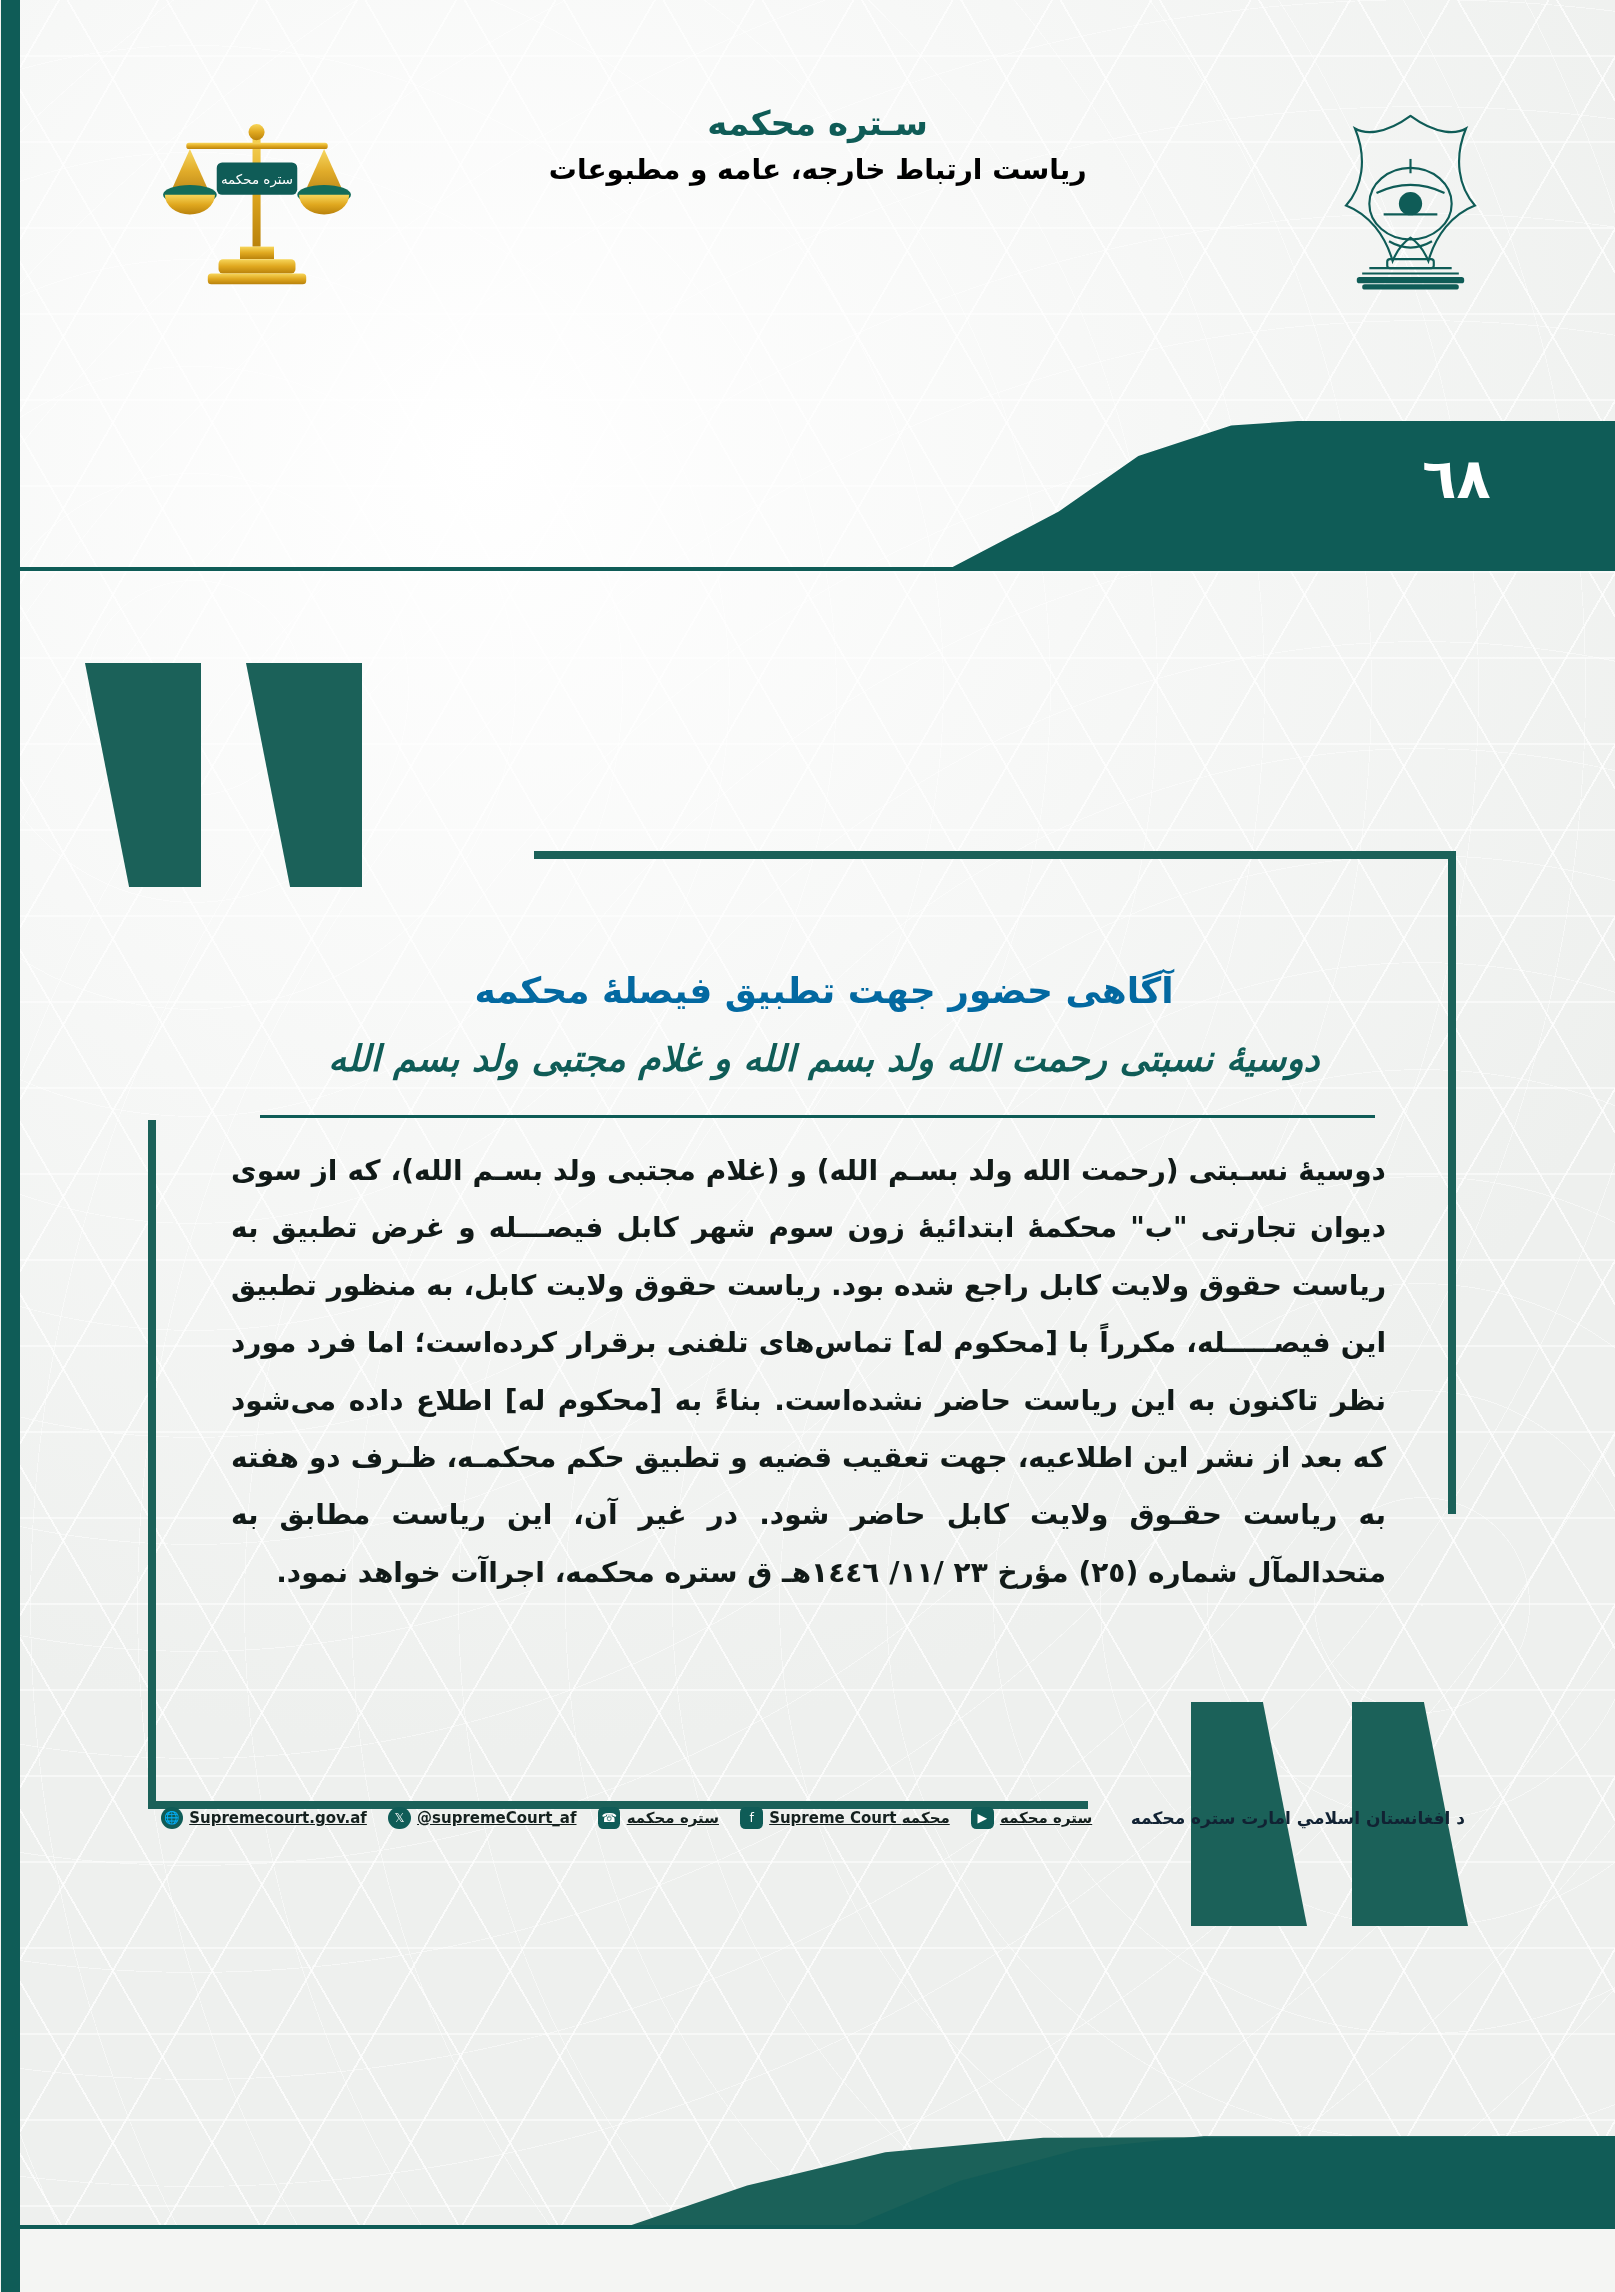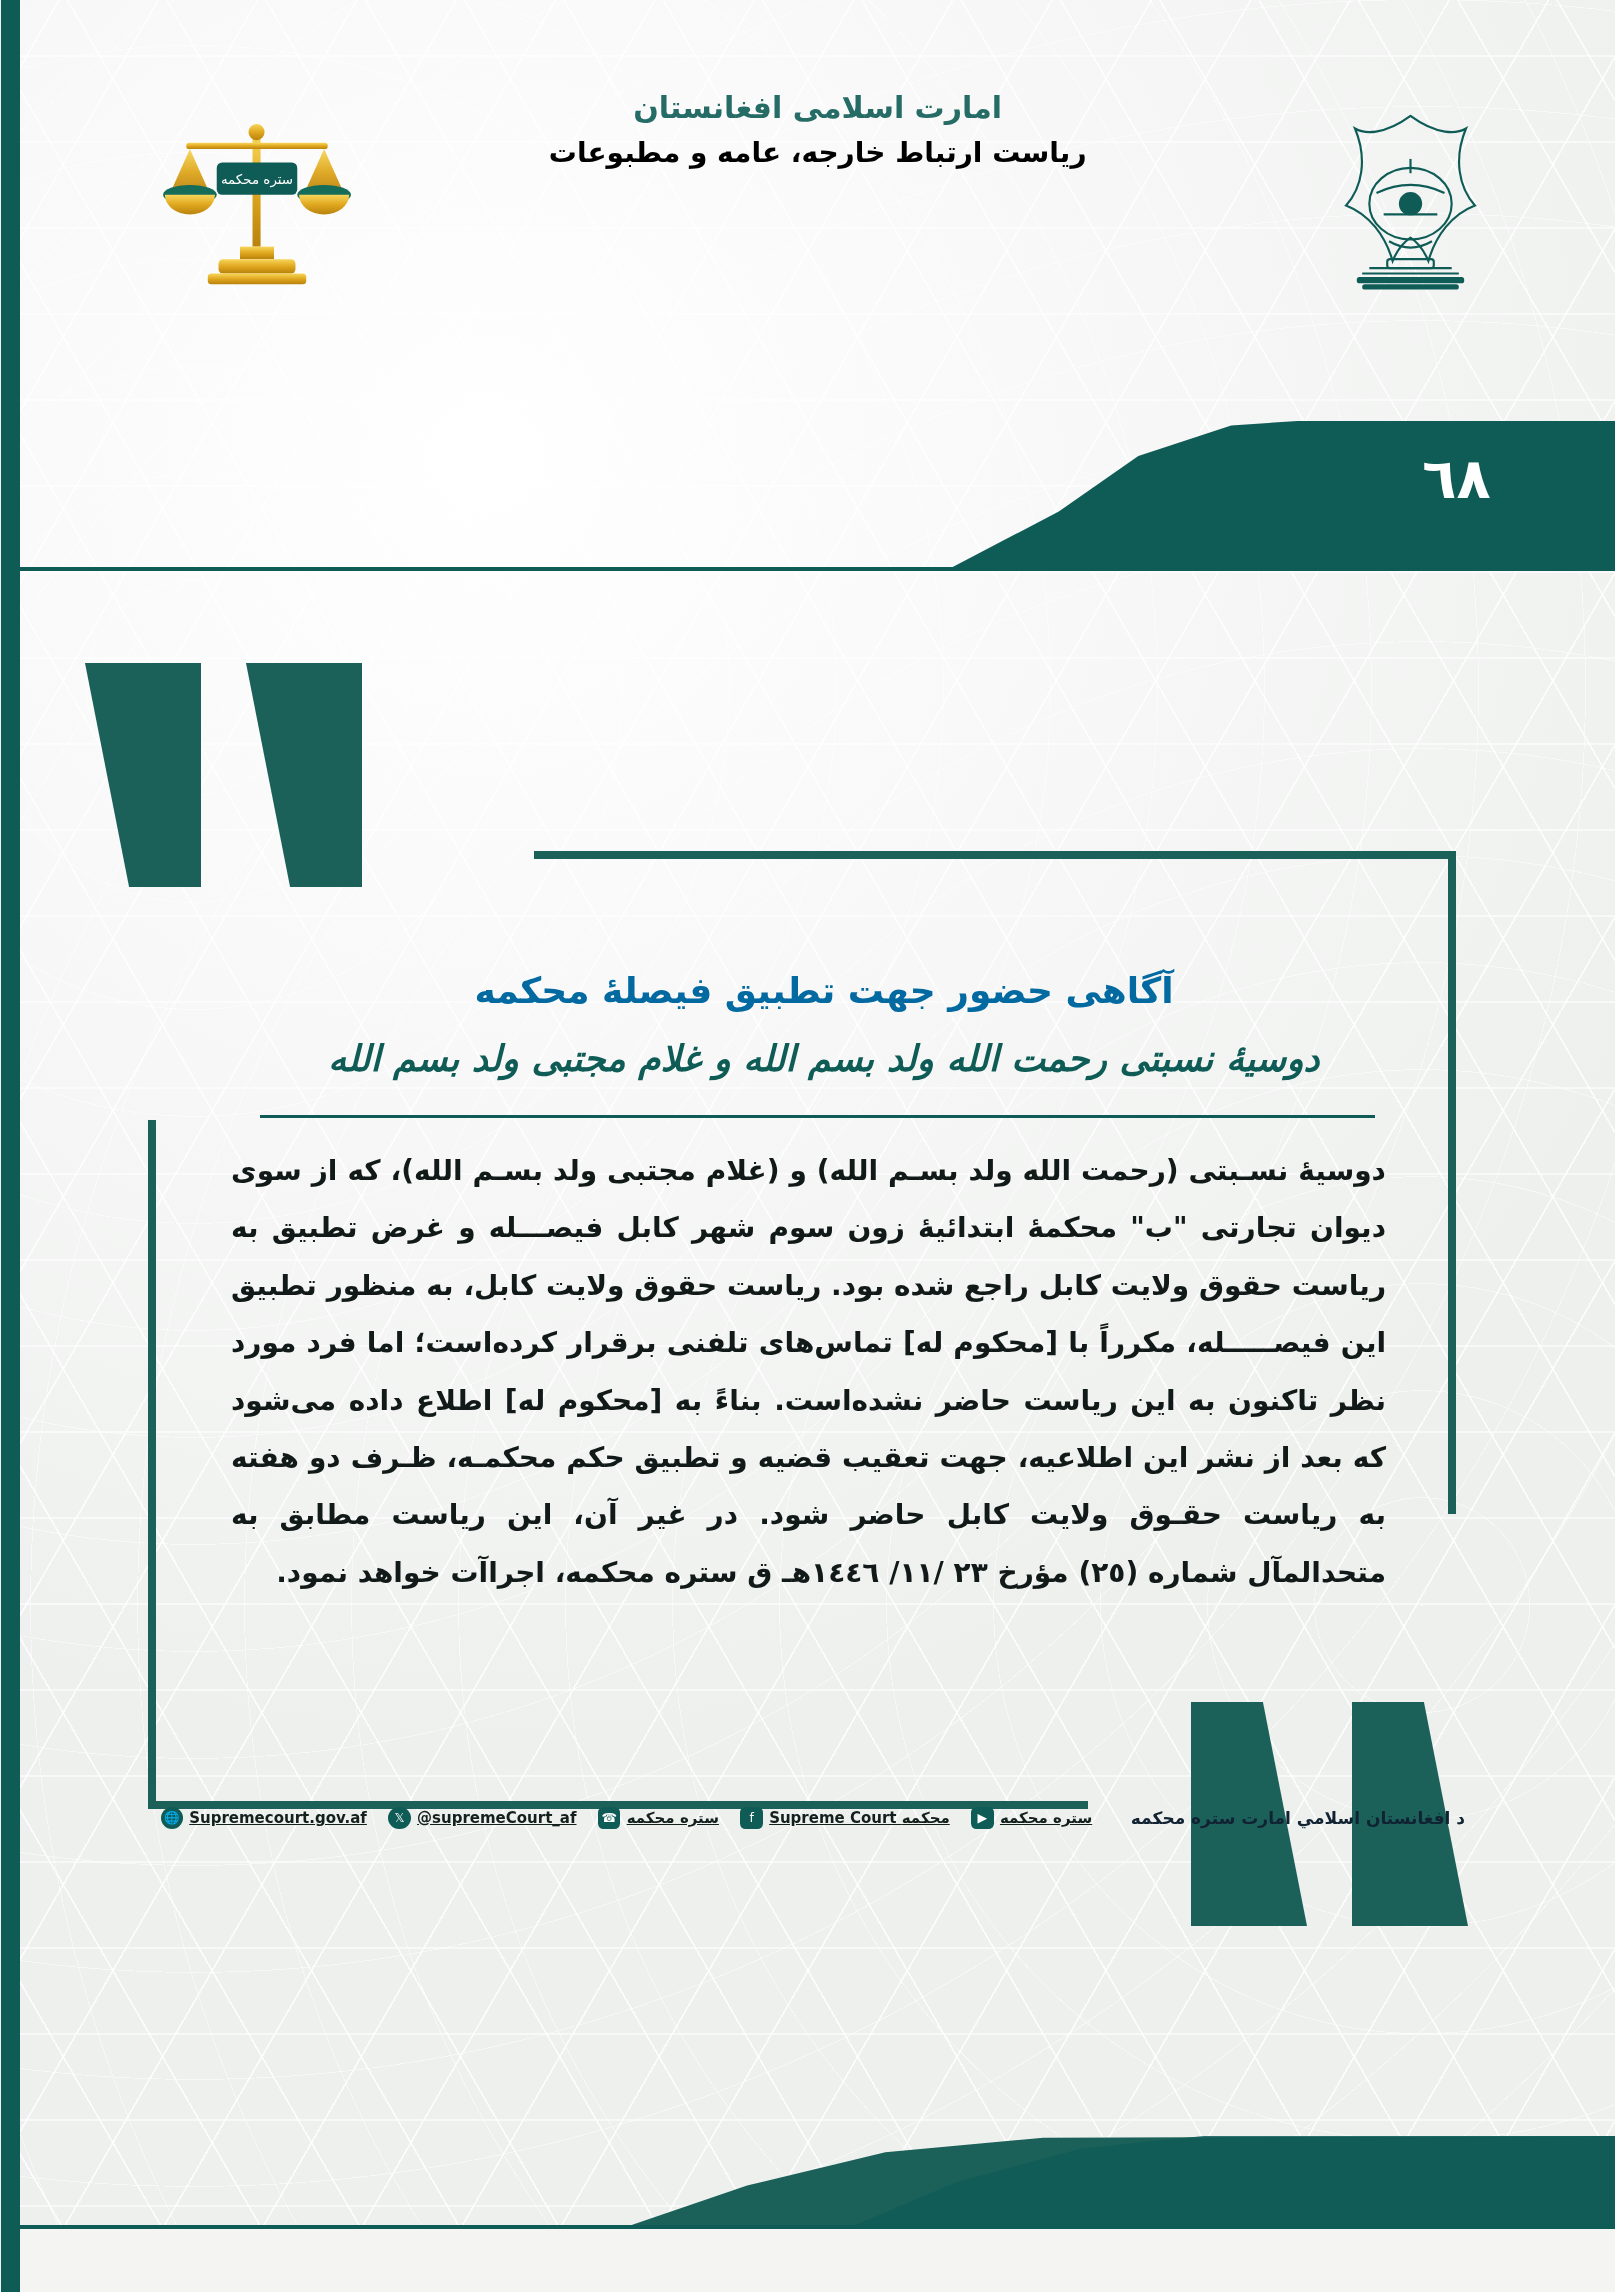--- a/index.html
+++ b/index.html
@@ -227,21 +227,21 @@
         <path d="M152 88 a28 22 0 0 0 56 0 Z" fill="url(#gold)"></path>
         <rect x="60" y="52" width="90" height="36" rx="6" fill="#0f5c57"></rect>
         <text x="105" y="76" font-size="15" fill="#ffffff" text-anchor="middle" font-family="DejaVu Sans, sans-serif" direction="rtl">ستره محکمه</text>
         <rect x="86" y="146" width="38" height="14" fill="url(#gold)"></rect>
         <rect x="62" y="160" width="86" height="16" rx="5" fill="url(#gold)"></rect>
         <rect x="50" y="176" width="110" height="12" rx="4" fill="url(#gold)"></rect>
       </svg>
     </div>
 
     <div class="header-center">
-      <div class="calligraphy">امارت اسلامی افغانستان</div>
+      <div class="org-name">سـتره محکمه</div>
       <div class="dept-name">ریاست ارتباط خارجه، عامه و مطبوعات</div>
     </div>
 
     <div class="emblem">
       <svg viewBox="0 0 200 210" width="179" height="188">
         <g fill="none" stroke="#0f5c57" stroke-width="2.4">
           <path d="M100 10 c-30 22 -52 20 -62 14 c14 34 8 66 -10 86 c26 10 44 34 52 62
                    c6 -14 14 -22 20 -26 c6 4 14 12 20 26 c8 -28 26 -52 52 -62 c-18 -20 -24 -52 -10 -86
                    c-10 6 -32 8 -62 -14z"></path>
           <ellipse cx="100" cy="108" rx="46" ry="40"></ellipse>

